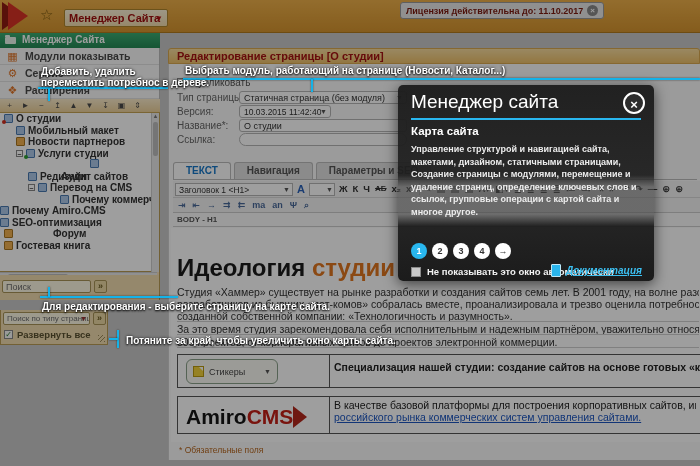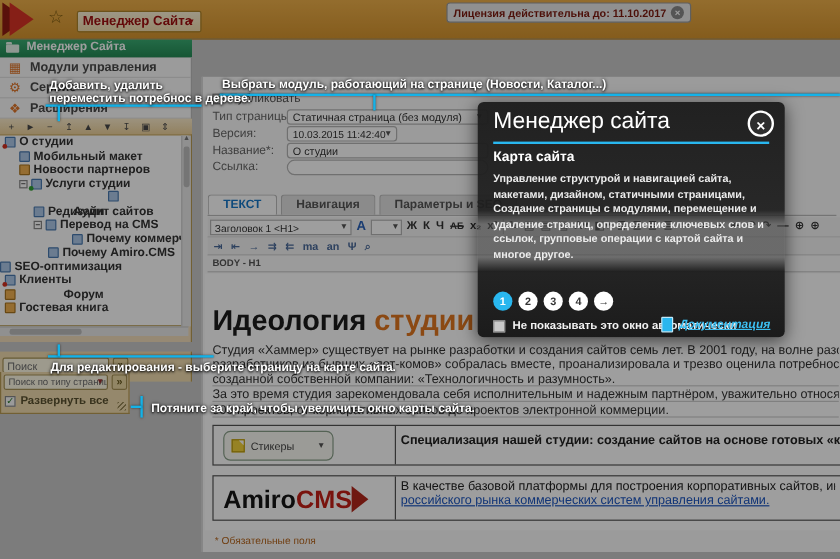--- a/index.html
+++ b/index.html
@@ -12,21 +12,21 @@
     background:linear-gradient(#eeb04a,#d6952f);border-bottom:1px solid #b27b1e;}
   #logo{position:absolute;left:2px;top:2px;width:36px;height:28px;}
   #logo .chev{position:absolute;top:0;width:0;height:0;border-top:14px solid transparent;border-bottom:14px solid transparent;}
   #logo .c1{left:0;border-left:20px solid #8f1c12;}
   #logo .c2{left:6px;border-left:20px solid #d93326;}
   #star{position:absolute;left:40px;top:7px;font-size:15px;color:#7d5c12;line-height:16px;}
   #appmenu{position:absolute;left:64px;top:9px;width:104px;height:18px;border:1px solid #ad852c;border-radius:2px;
     background:linear-gradient(#fdf3d8,#f3ddae);color:#a01010;font-size:11px;font-weight:bold;
     padding:2px 4px;white-space:nowrap;}
   #appmenu .arr{position:absolute;right:4px;top:4px;color:#b01212;font-size:8px;}
-  #license{position:absolute;left:372px;top:2px;height:17px;background:#e9e9e9;border:1px solid #9a9a9a;border-radius:3px;
+  #license{position:absolute;left:400px;top:2px;height:17px;background:#e9e9e9;border:1px solid #9a9a9a;border-radius:3px;
     font-size:9px;color:#7c1b10;font-weight:bold;padding:2px 5px;white-space:nowrap;display:flex;align-items:center;gap:4px;}
   #license .lic-close{width:11px;height:11px;border-radius:50%;background:#8a8a8a;color:#fff;font-size:8px;line-height:11px;text-align:center;}
 
   
   #side-header{position:absolute;left:0;top:33px;width:160px;height:15px;
     background:linear-gradient(#3aac72,#248a55);color:#fff;font-size:10px;font-weight:bold;
     padding:1px 4px 0 22px;white-space:nowrap;}
   .folder{position:absolute;left:5px;top:4px;width:11px;height:7px;background:#e8f5ec;border-radius:1px;}
   .folder:before{content:"";position:absolute;left:0;top:-2px;width:5px;height:2px;background:#e8f5ec;border-radius:1px 1px 0 0;}
   #side-menu{position:absolute;left:0;top:48px;width:160px;background:#fafafa;border-right:1px solid #bbb;}
@@ -42,21 +42,21 @@
   .tree-row .exp{width:7px;height:7px;border:1px solid #888;background:#fff;font-size:7px;line-height:5px;text-align:center;color:#333;flex:0 0 auto;}
   .tree-ic{position:relative;width:9px;height:9px;flex:0 0 auto;border-radius:1px;}
   .tree-ic.page{background:#adc9e8;border:1px solid #4a7ab0;}
   .tree-ic.module{background:#f0b050;border:1px solid #a87520;}
   .tree-ic .mark{position:absolute;left:-3px;bottom:-2px;width:4px;height:4px;border-radius:50%;}
   .mark.red{background:#d23020;} .mark.green{background:#2fa032;}
   #vscroll{position:absolute;right:0;top:14px;width:8px;height:159px;background:#e9e9e9;border-left:1px solid #ccc;font-size:6px;color:#777;text-align:center;}
   #vscroll .thumb{position:absolute;left:1px;top:9px;width:5px;height:34px;background:#bdbdbd;border-radius:2px;}
   #hscroll{position:absolute;left:0;top:173px;width:157px;height:8px;background:#e9e9e9;border-top:1px solid #ccc;}
   #hscroll .thumb{position:absolute;left:8px;top:1px;width:60px;height:5px;background:#bdbdbd;border-radius:2px;}
-  #side-search{position:absolute;left:0;top:293px;width:160px;height:25px;background:#f1dcae;border-right:1px solid #b99c55;padding:4px 2px;}
+  #side-search{position:absolute;left:0;top:275px;width:160px;height:25px;background:#f1dcae;border-right:1px solid #b99c55;padding:4px 2px;}
   .fakefield{background:#fdf8e4;border:1px solid #a89458;border-radius:2px;font-size:9px;color:#6d6d6d;padding:1px 3px;white-space:nowrap;overflow:hidden;}
   #search-input{position:absolute;left:2px;top:5px;width:89px;height:13px;}
   .go-btn{position:absolute;width:13px;height:13px;background:#ecd9a4;border:1px solid #a89458;border-radius:2px;
     font-size:9px;line-height:11px;text-align:center;color:#6a5a20;font-weight:bold;}
   #side-bottom{position:absolute;left:0;top:310px;width:108px;height:35px;background:#f1dcae;border:1px solid #b99c55;border-top:none;padding:2px;}
   #type-select{position:absolute;left:2px;top:2px;width:87px;height:13px;font-size:8px;}
   #type-select .arr{position:absolute;right:2px;top:2px;font-size:7px;color:#933;}
   #expand-row{position:absolute;left:3px;top:19px;display:flex;align-items:center;gap:4px;font-size:9.5px;font-weight:bold;color:#5a5130;white-space:nowrap;}
   .cb{width:9px;height:9px;background:#f8f8f8;border:1px solid #888;font-size:8px;line-height:8px;text-align:center;color:#2a7a2a;}
   #resize-corner{position:absolute;right:2px;bottom:2px;width:7px;height:7px;
@@ -165,21 +165,21 @@
     </div>
   </div>
 
   <div id="side-header">
     <span class="folder"></span>
     <span>Менеджер Сайта</span>
   </div>
   <div id="side-menu">
       <div class="menu-item">
         <span class="menu-icon">▦</span>
-        <span>Модули управления</span>
+        <span>Модули показывать</span>
       </div>
       <div class="menu-item">
         <span class="menu-icon">⚙</span>
         <span>Сервис</span>
       </div>
       <div class="menu-item">
         <span class="menu-icon">❖</span>
         <span>Расширения</span>
       </div>
     </div>
@@ -228,33 +228,27 @@
         </div>
         <div class="tree-row" style="padding-left: 28px;">
           <span class="exp">–</span>
           <span class="tree-ic page"></span>
           <span>Перевод на CMS</span>
         </div>
         <div class="tree-row" style="padding-left: 60px;">
           <span class="tree-ic page"></span>
           <span>Почему коммерчес</span>
         </div>
-        <div class="tree-row" style="padding-left: 40px;">
+        <div class="tree-row" style="">
           <span class="tree-ic page"></span>
           <span>Почему Amiro.CMS</span>
         </div>
         <div class="tree-row" style="">
           <span class="tree-ic page"></span>
           <span>SEO-оптимизация</span>
-        </div>
-        <div class="tree-row" style="padding-left: 4px;">
-          <span class="tree-ic page">
-            <span class="mark red"></span>
-          </span>
-          <span>Клиенты</span>
         </div>
         <div class="tree-row" style="padding-left: 4px; gap: 40px;">
           <span class="tree-ic module"></span>
           <span>Форум</span>
         </div>
         <div class="tree-row" style="padding-left: 4px;">
           <span class="tree-ic module"></span>
           <span>Гостевая книга</span>
         </div>
       </div>
@@ -273,20 +267,21 @@
       <span>Поиск по типу страницы</span><span class="arr">▼</span>
     </div>
     <div class="go-btn" style="left:92px;top:2px;">»</div>
     <div id="expand-row">
       <span class="cb">✓</span>
       <span>Развернуть все</span>
     </div>
     <div id="resize-corner"></div>
   </div>
 
+  <div id="main-header">Редактирование страницы [О студии]</div>
   <div id="main-body">
     <div id="publish-row">
       <span class="cb">✓</span>
       <span>Публиковать</span>
     </div>
     <div class="frm-row" style="top:27px;width:520px;">
       <span class="frm-label">Тип страницы:</span>
       <span class="frm-ctl" style="width:168px;"><span>Статичная страница (без модуля)</span><span class="arr">▼</span></span>
     </div>
     <div class="frm-row" style="top:41px;width:520px;">

